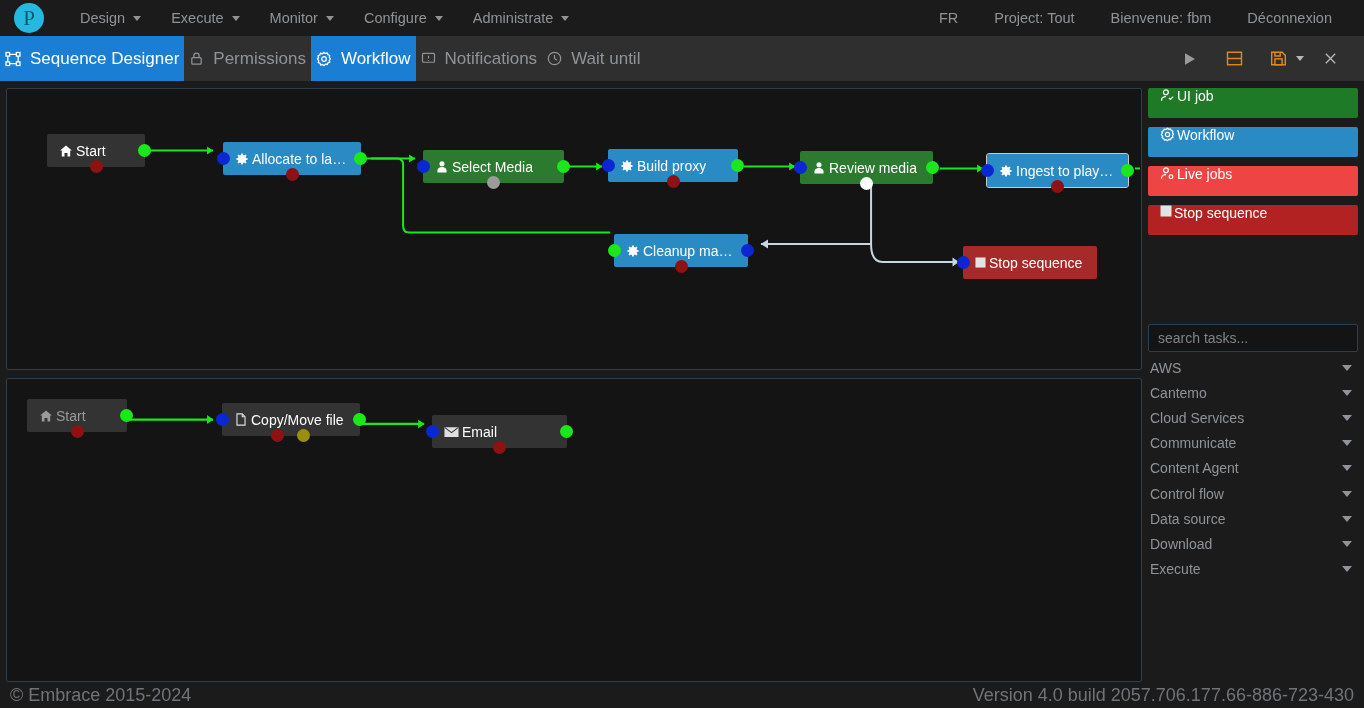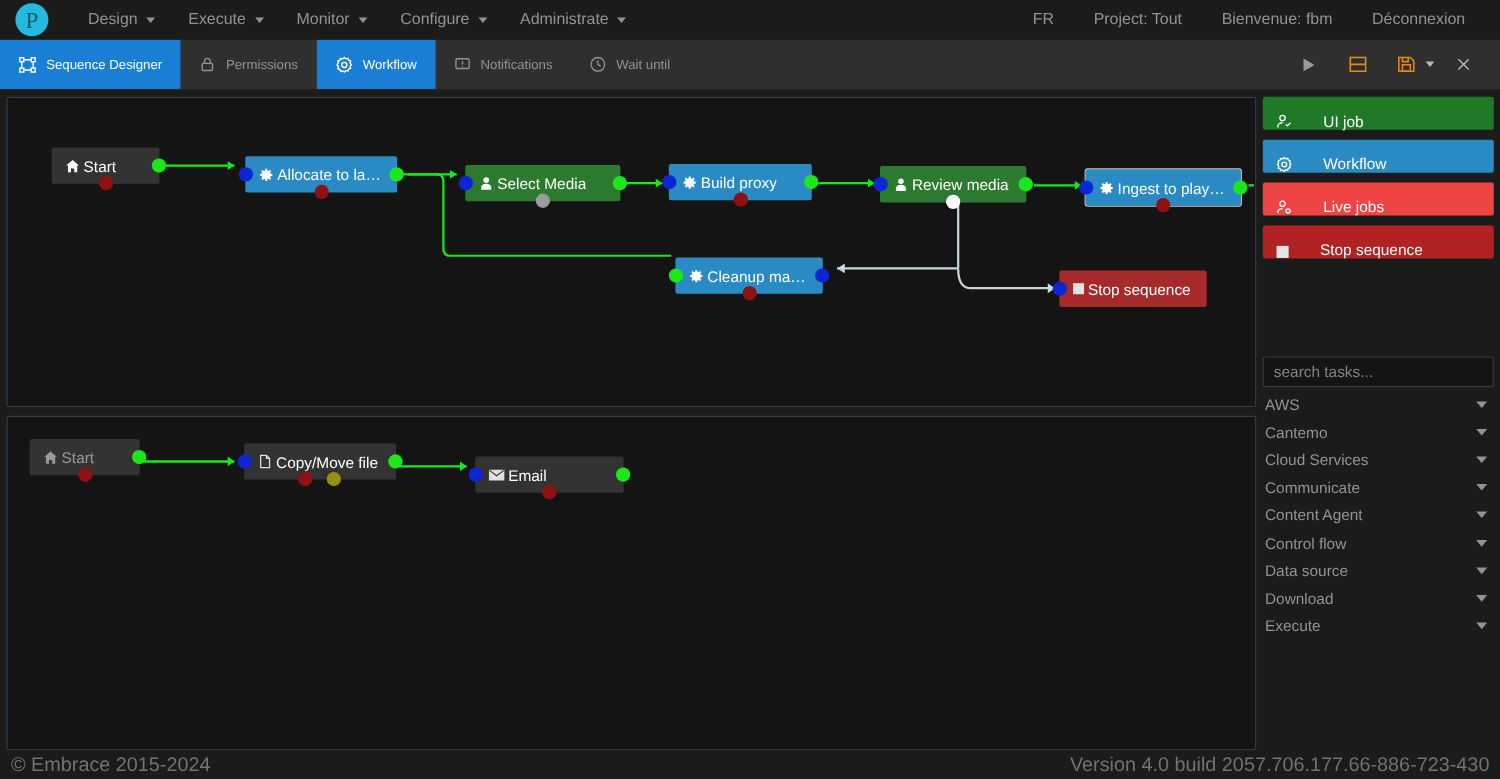--- a/index.html
+++ b/index.html
@@ -46,21 +46,21 @@
 
   
   .tabbar {
     height: 46px; width: 100%;
     background: #2f2f2f;
     display: flex; align-items: stretch;
     border-bottom: 1px solid #1b1b1b;
   }
   .tab {
     display: flex; align-items: center; gap: 9px;
-    padding: 0 17px; color: #8f9499; font-size: 12px;
+    padding: 0 5px; color: #8f9499; font-size: 17px;
     cursor: pointer; white-space: nowrap;
   }
   .tab.active { background: #1a7fd4; color: #ffffff; }
   .tab .ticon { display:flex; align-items:center; }
   .tab-tools {
     margin-left: auto; display: flex; align-items: center; gap: 4px;
     padding-right: 14px;
   }
   .tool-btn {
     width: 40px; height: 46px;
@@ -126,21 +126,21 @@
 
   svg.wires { position: absolute; inset: 0; width: 100%; height: 100%; z-index: 2; }
 
   
   .rightpanel {
     width: 210px; flex: 0 0 210px;
     display: flex; flex-direction: column; gap: 0px;
   }
   .cat-btn {
     height: 30px; margin-bottom: 9px;
-    display: flex; align-items: flex-end; gap: 28px;
+    display: flex; align-items: flex-start; gap: 2px;
     padding: 0 12px; color: #fff; font-size: 14px;
     border-radius: 2px; cursor: pointer;
   }
   .cat-btn.g  { background: #1f7a28; }
   .cat-btn.b  { background: #2a8bc4; }
   .cat-btn.db { background: #ef4444; }
   .cat-btn.r  { background: #b22222; }
 
   .search-wrap { margin-top: 80px; }
   .search-input {

